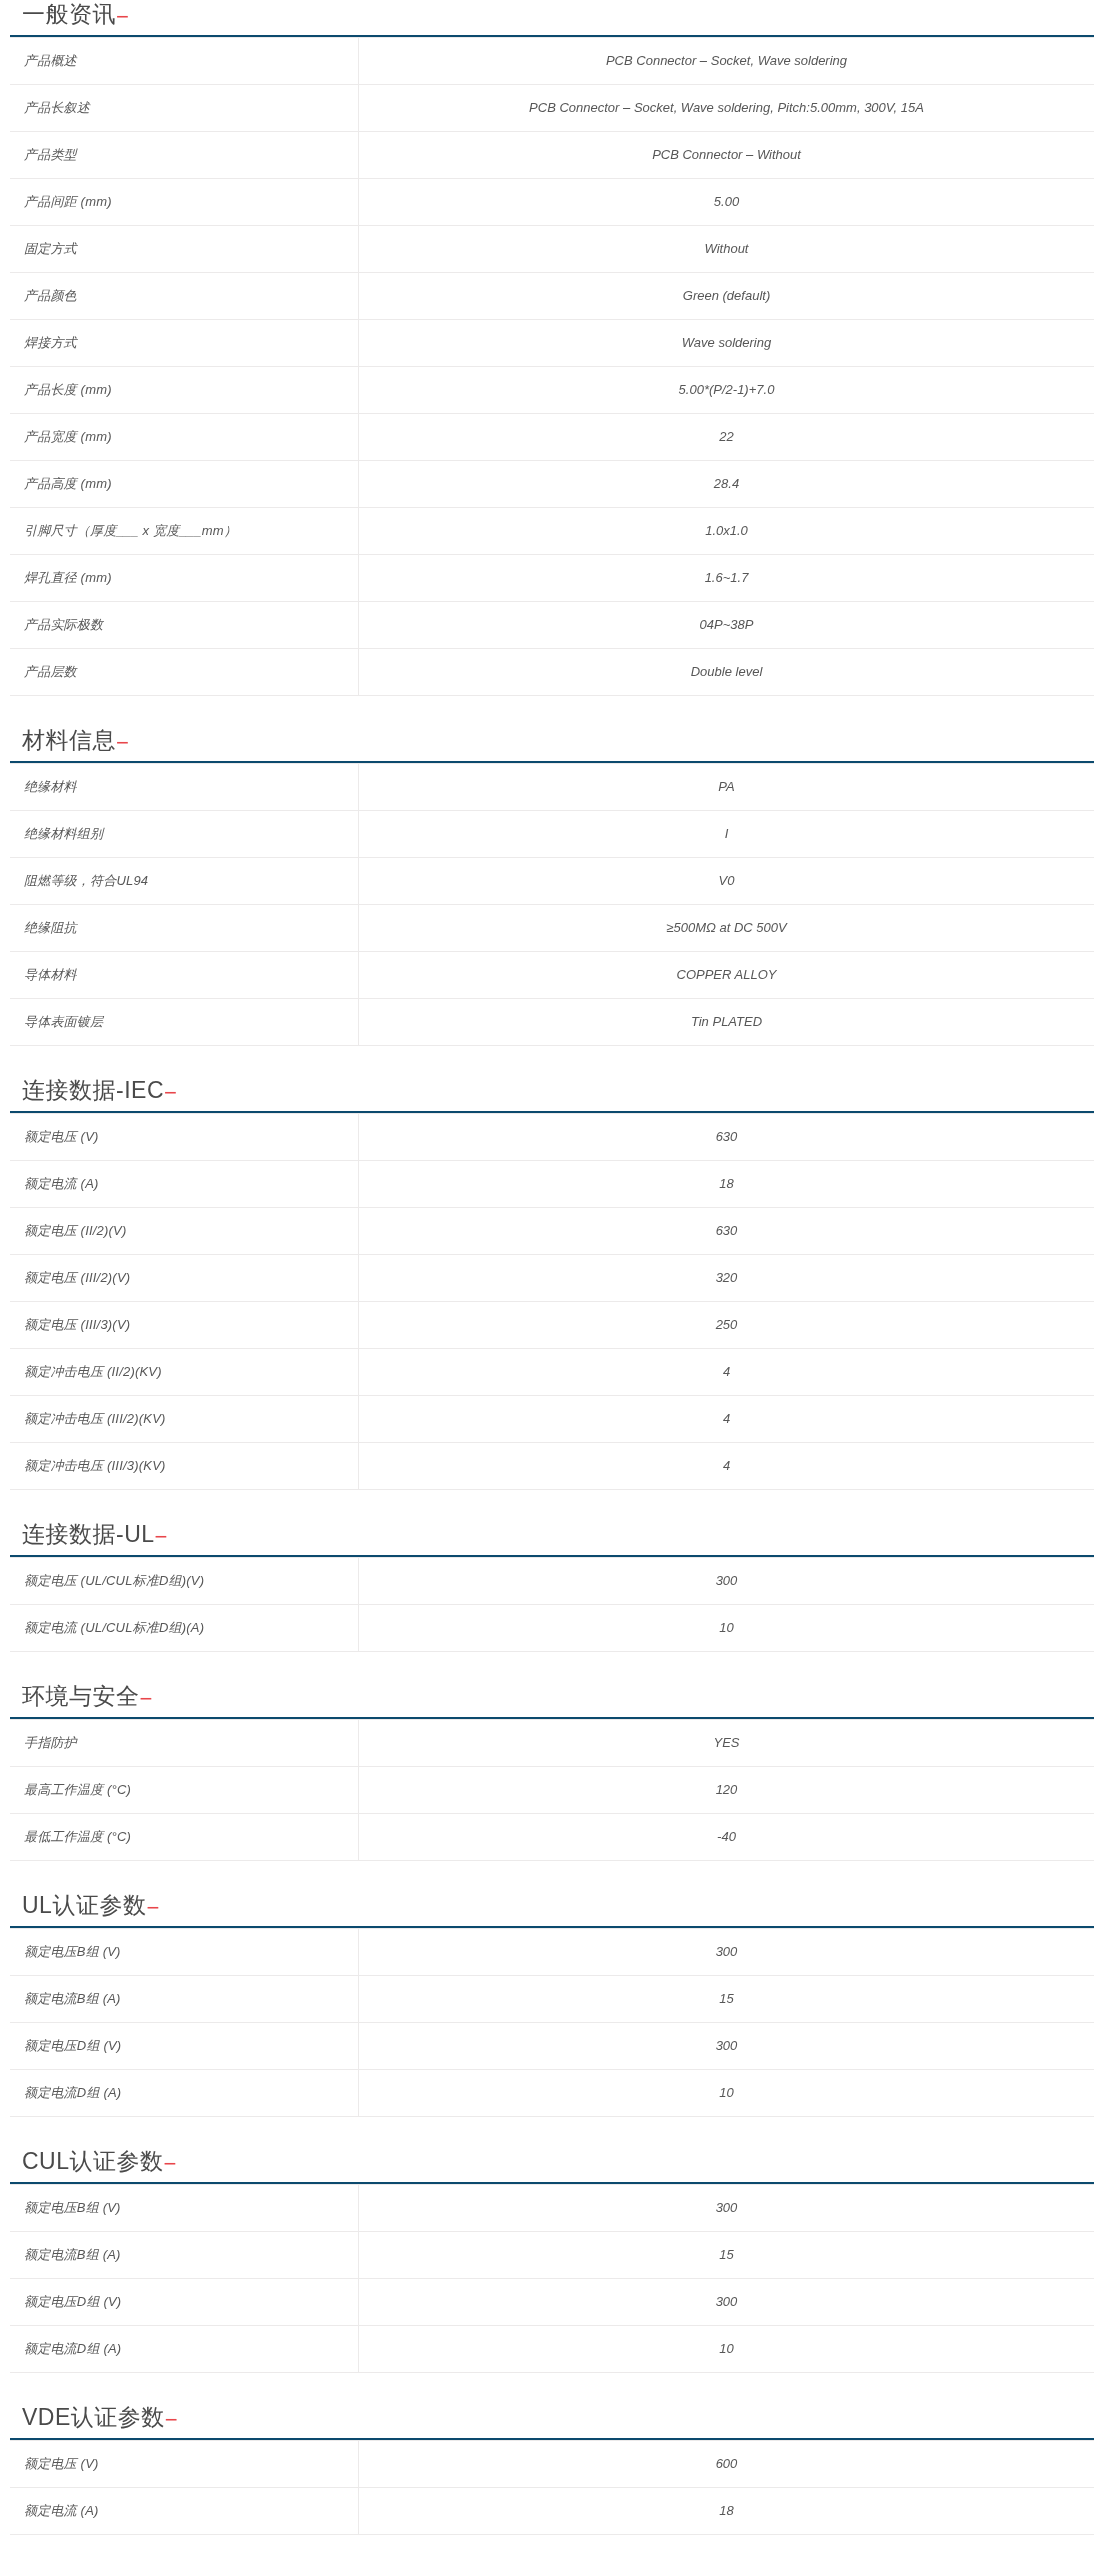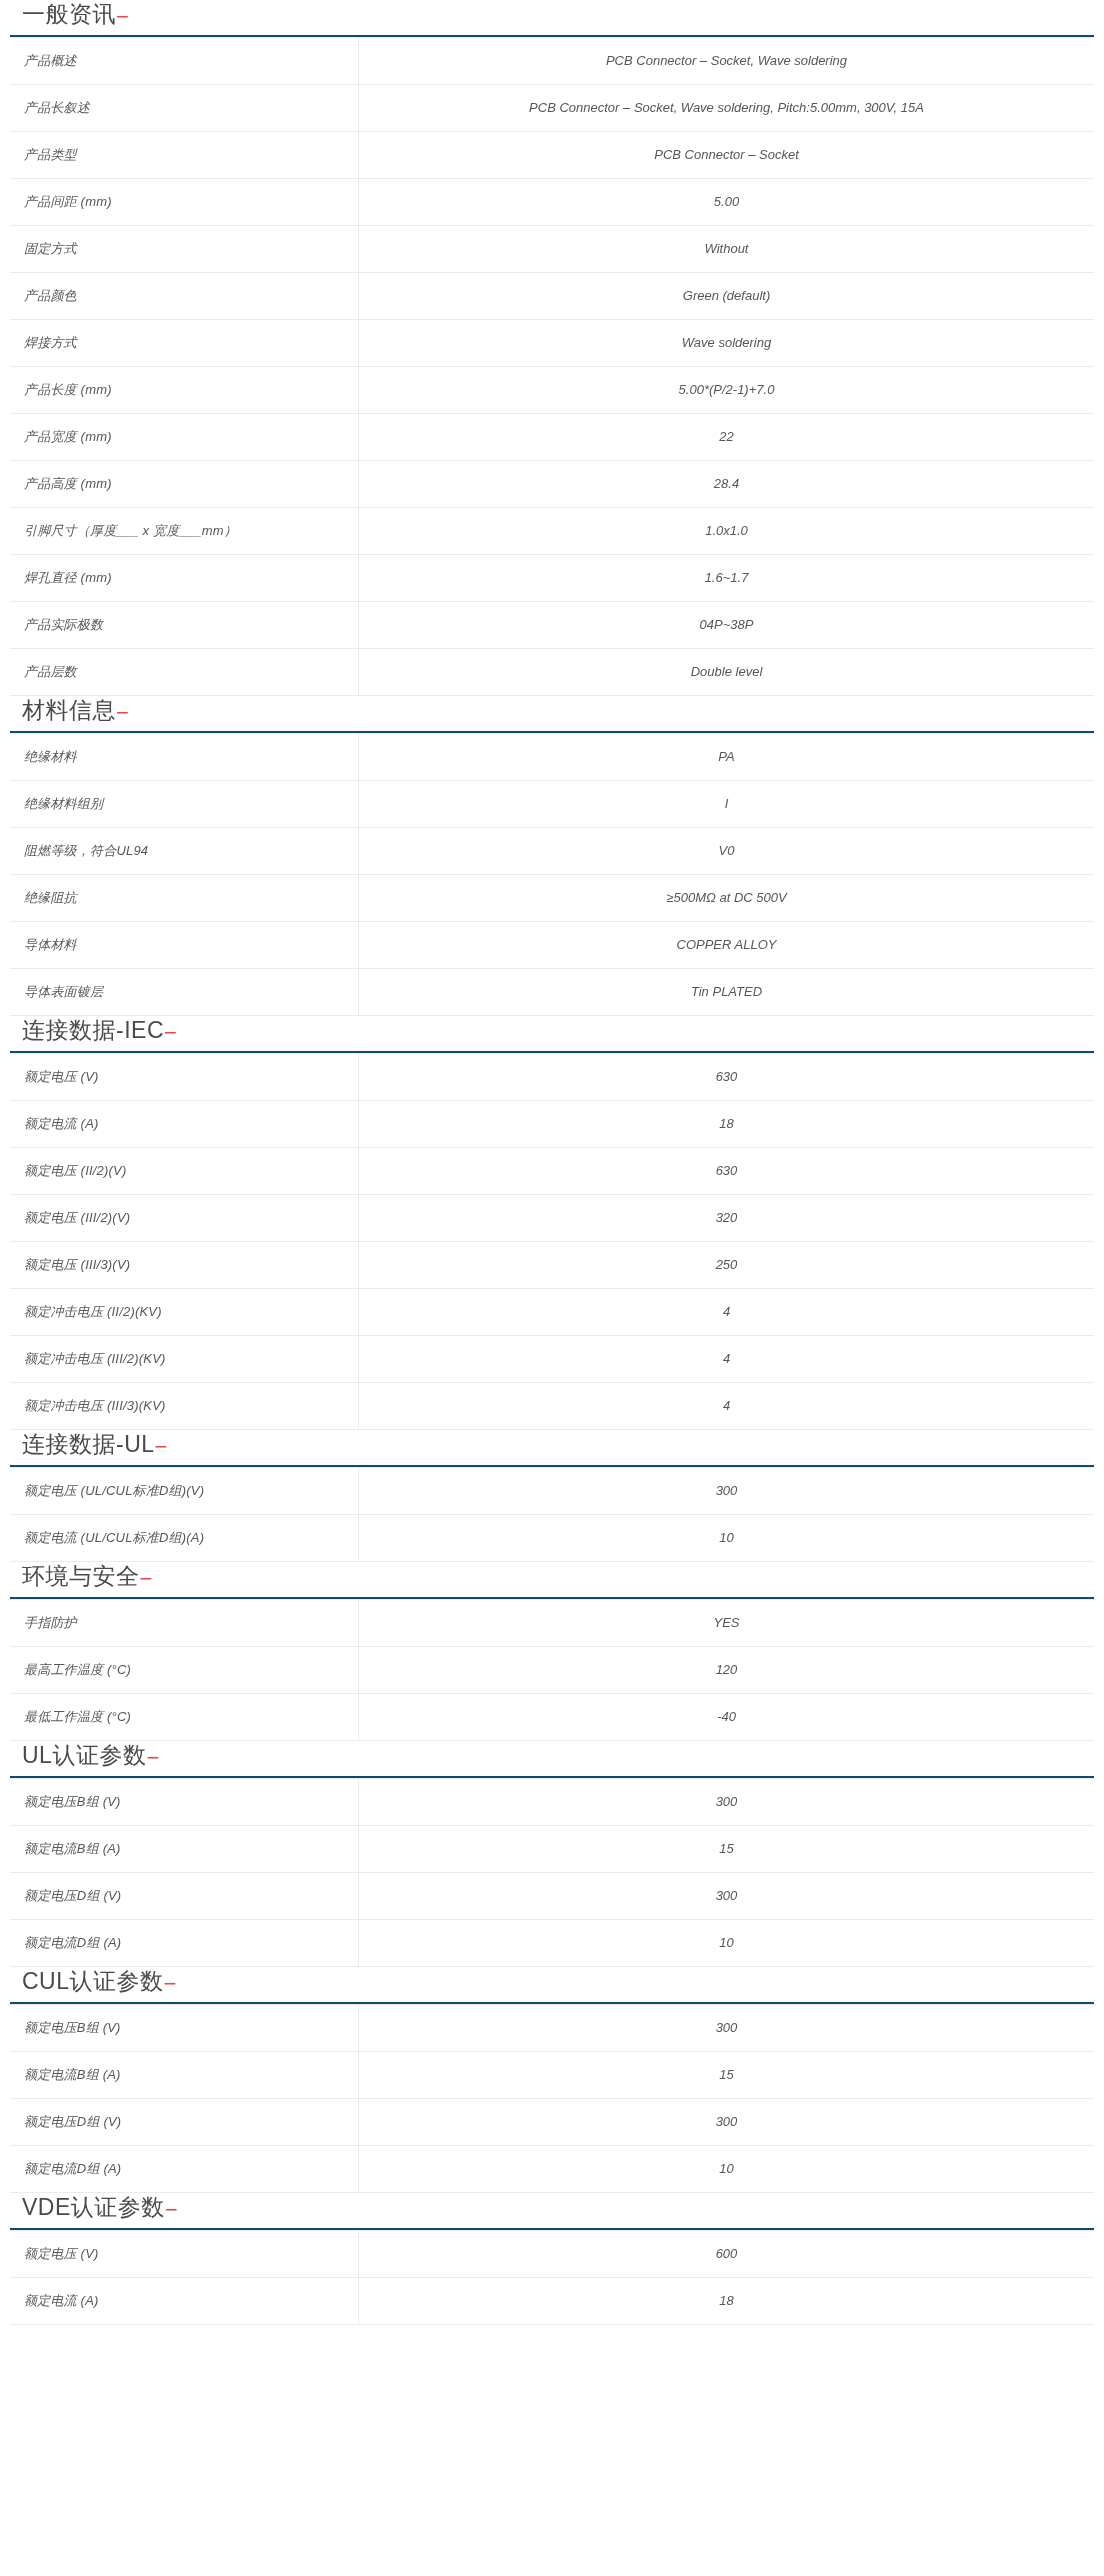--- a/index.html
+++ b/index.html
@@ -15,20 +15,21 @@
   }
   .page {
     width: 1104px;
     box-sizing: border-box;
     padding: 0 0 20px 0;
   }
   .section {
     margin: 0 0 0 0;
   }
   .section + .section {
+    margin-top: 30px;
   }
   .section-header {
     position: relative;
     display: flex;
     align-items: flex-end;
     justify-content: flex-start;
     border-bottom: 2px solid #0c4a6e;
     padding: 0 12px 7px 12px;
     margin: 0 10px 0 10px;
   }
@@ -92,21 +93,21 @@
           <tr>
             <td class="label-cell">产品概述</td>
             <td class="value-cell">PCB Connector – Socket, Wave soldering</td>
           </tr>
           <tr>
             <td class="label-cell">产品长叙述</td>
             <td class="value-cell">PCB Connector – Socket, Wave soldering, Pitch:5.00mm, 300V, 15A</td>
           </tr>
           <tr>
             <td class="label-cell">产品类型</td>
-            <td class="value-cell">PCB Connector – Socket</td>
+            <td class="value-cell">PCB Connector – Without</td>
           </tr>
           <tr>
             <td class="label-cell">产品间距 (mm)</td>
             <td class="value-cell">5.00</td>
           </tr>
           <tr>
             <td class="label-cell">固定方式</td>
             <td class="value-cell">Without</td>
           </tr>
           <tr>

